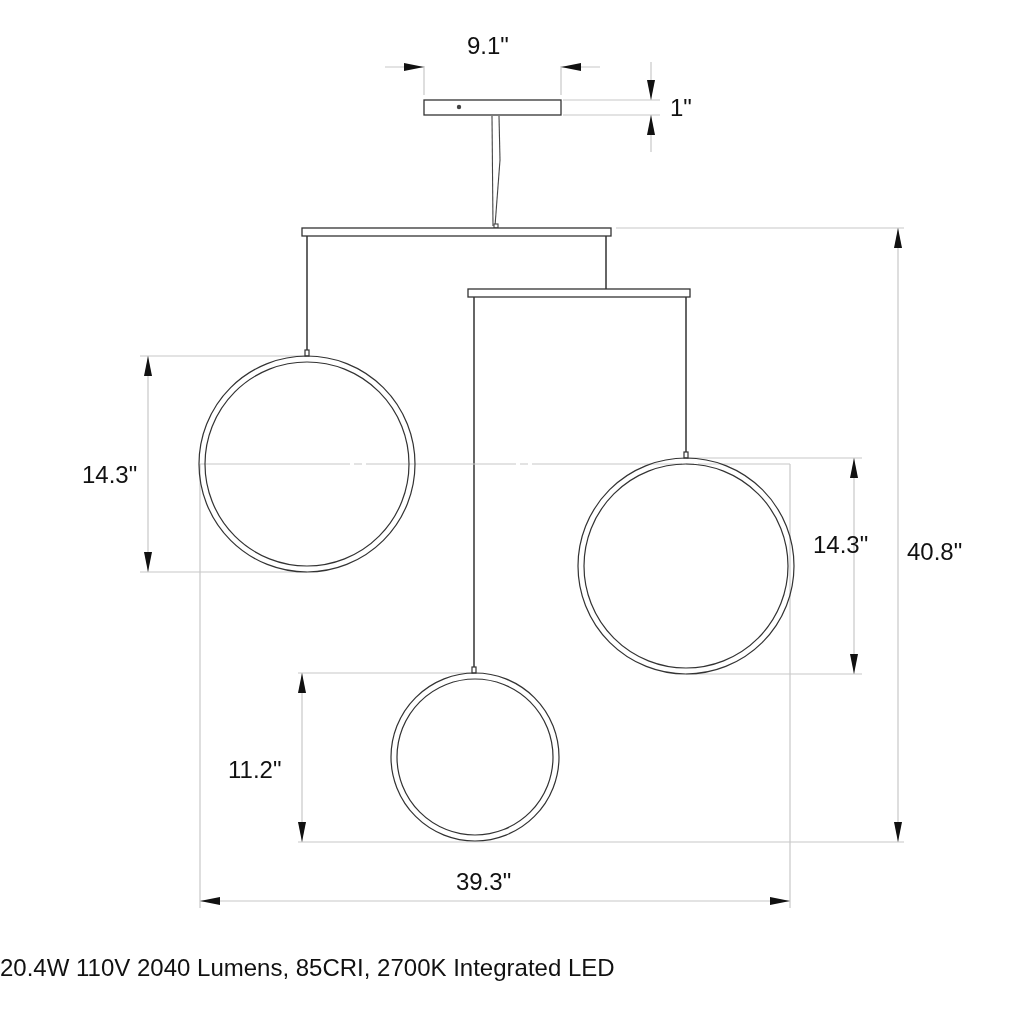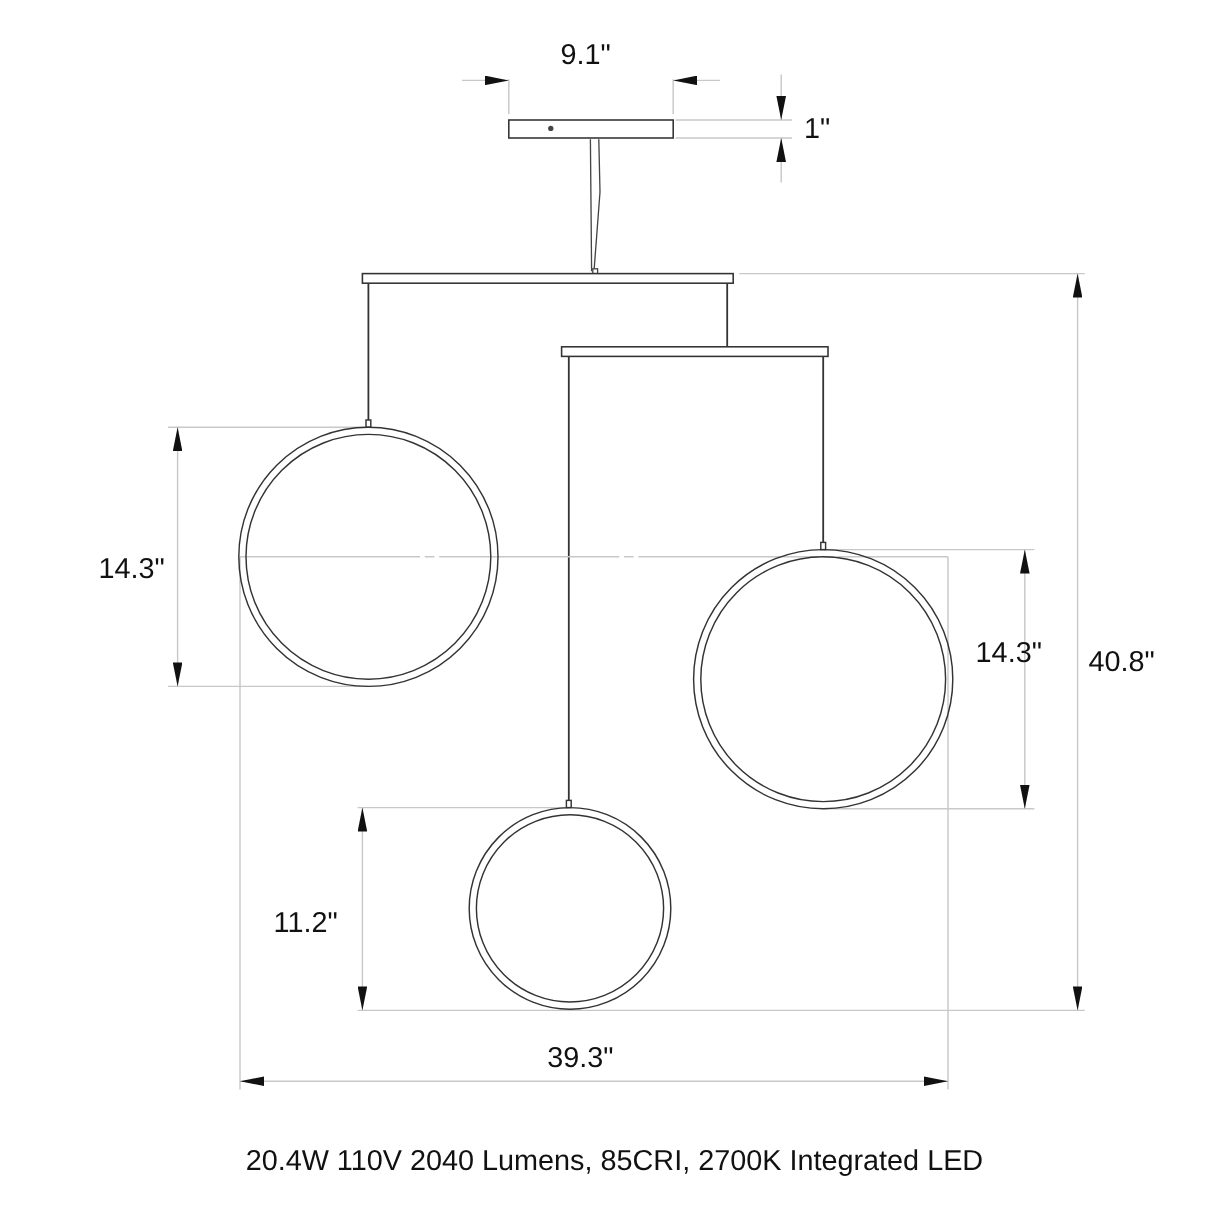--- a/index.html
+++ b/index.html
@@ -1,19 +1,19 @@
 <!DOCTYPE html>
 <html><head>
 <meta charset="utf-8">
 <style>
   html, body { margin: 0; padding: 0; background: #ffffff; }
   body { width: 1024px; height: 1024px; position: relative; overflow: hidden; font-family: "Liberation Sans", sans-serif; }
   #drawing { position: absolute; left: 0; top: 0; width: 1024px; height: 1024px; }
   .dim-label { position: absolute; font-family: "Liberation Sans", sans-serif; font-size: 24px; color: #111; line-height: 1; white-space: nowrap; }
-  .caption { position: absolute; left: 0; width: 1024px; top: 954px; text-align: center; font-family: "Liberation Sans", sans-serif; font-size: 24px; color: #111; }
+  .caption { position: absolute; left: 0; width: 1024px; top: 954px; text-align: left; font-family: "Liberation Sans", sans-serif; font-size: 24px; color: #111; }
 </style>
 </head>
 <body>
 
 <svg id="drawing" viewBox="0 0 1024 1024" xmlns="http://www.w3.org/2000/svg">
   <defs>
     <marker id="arrow" viewBox="0 0 20 8" refX="20" refY="4" markerWidth="20" markerHeight="8" markerUnits="userSpaceOnUse" orient="auto-start-reverse">
       <path d="M0,0 L20,4 L0,8 Z" fill="#111"></path>
     </marker>
   </defs>

